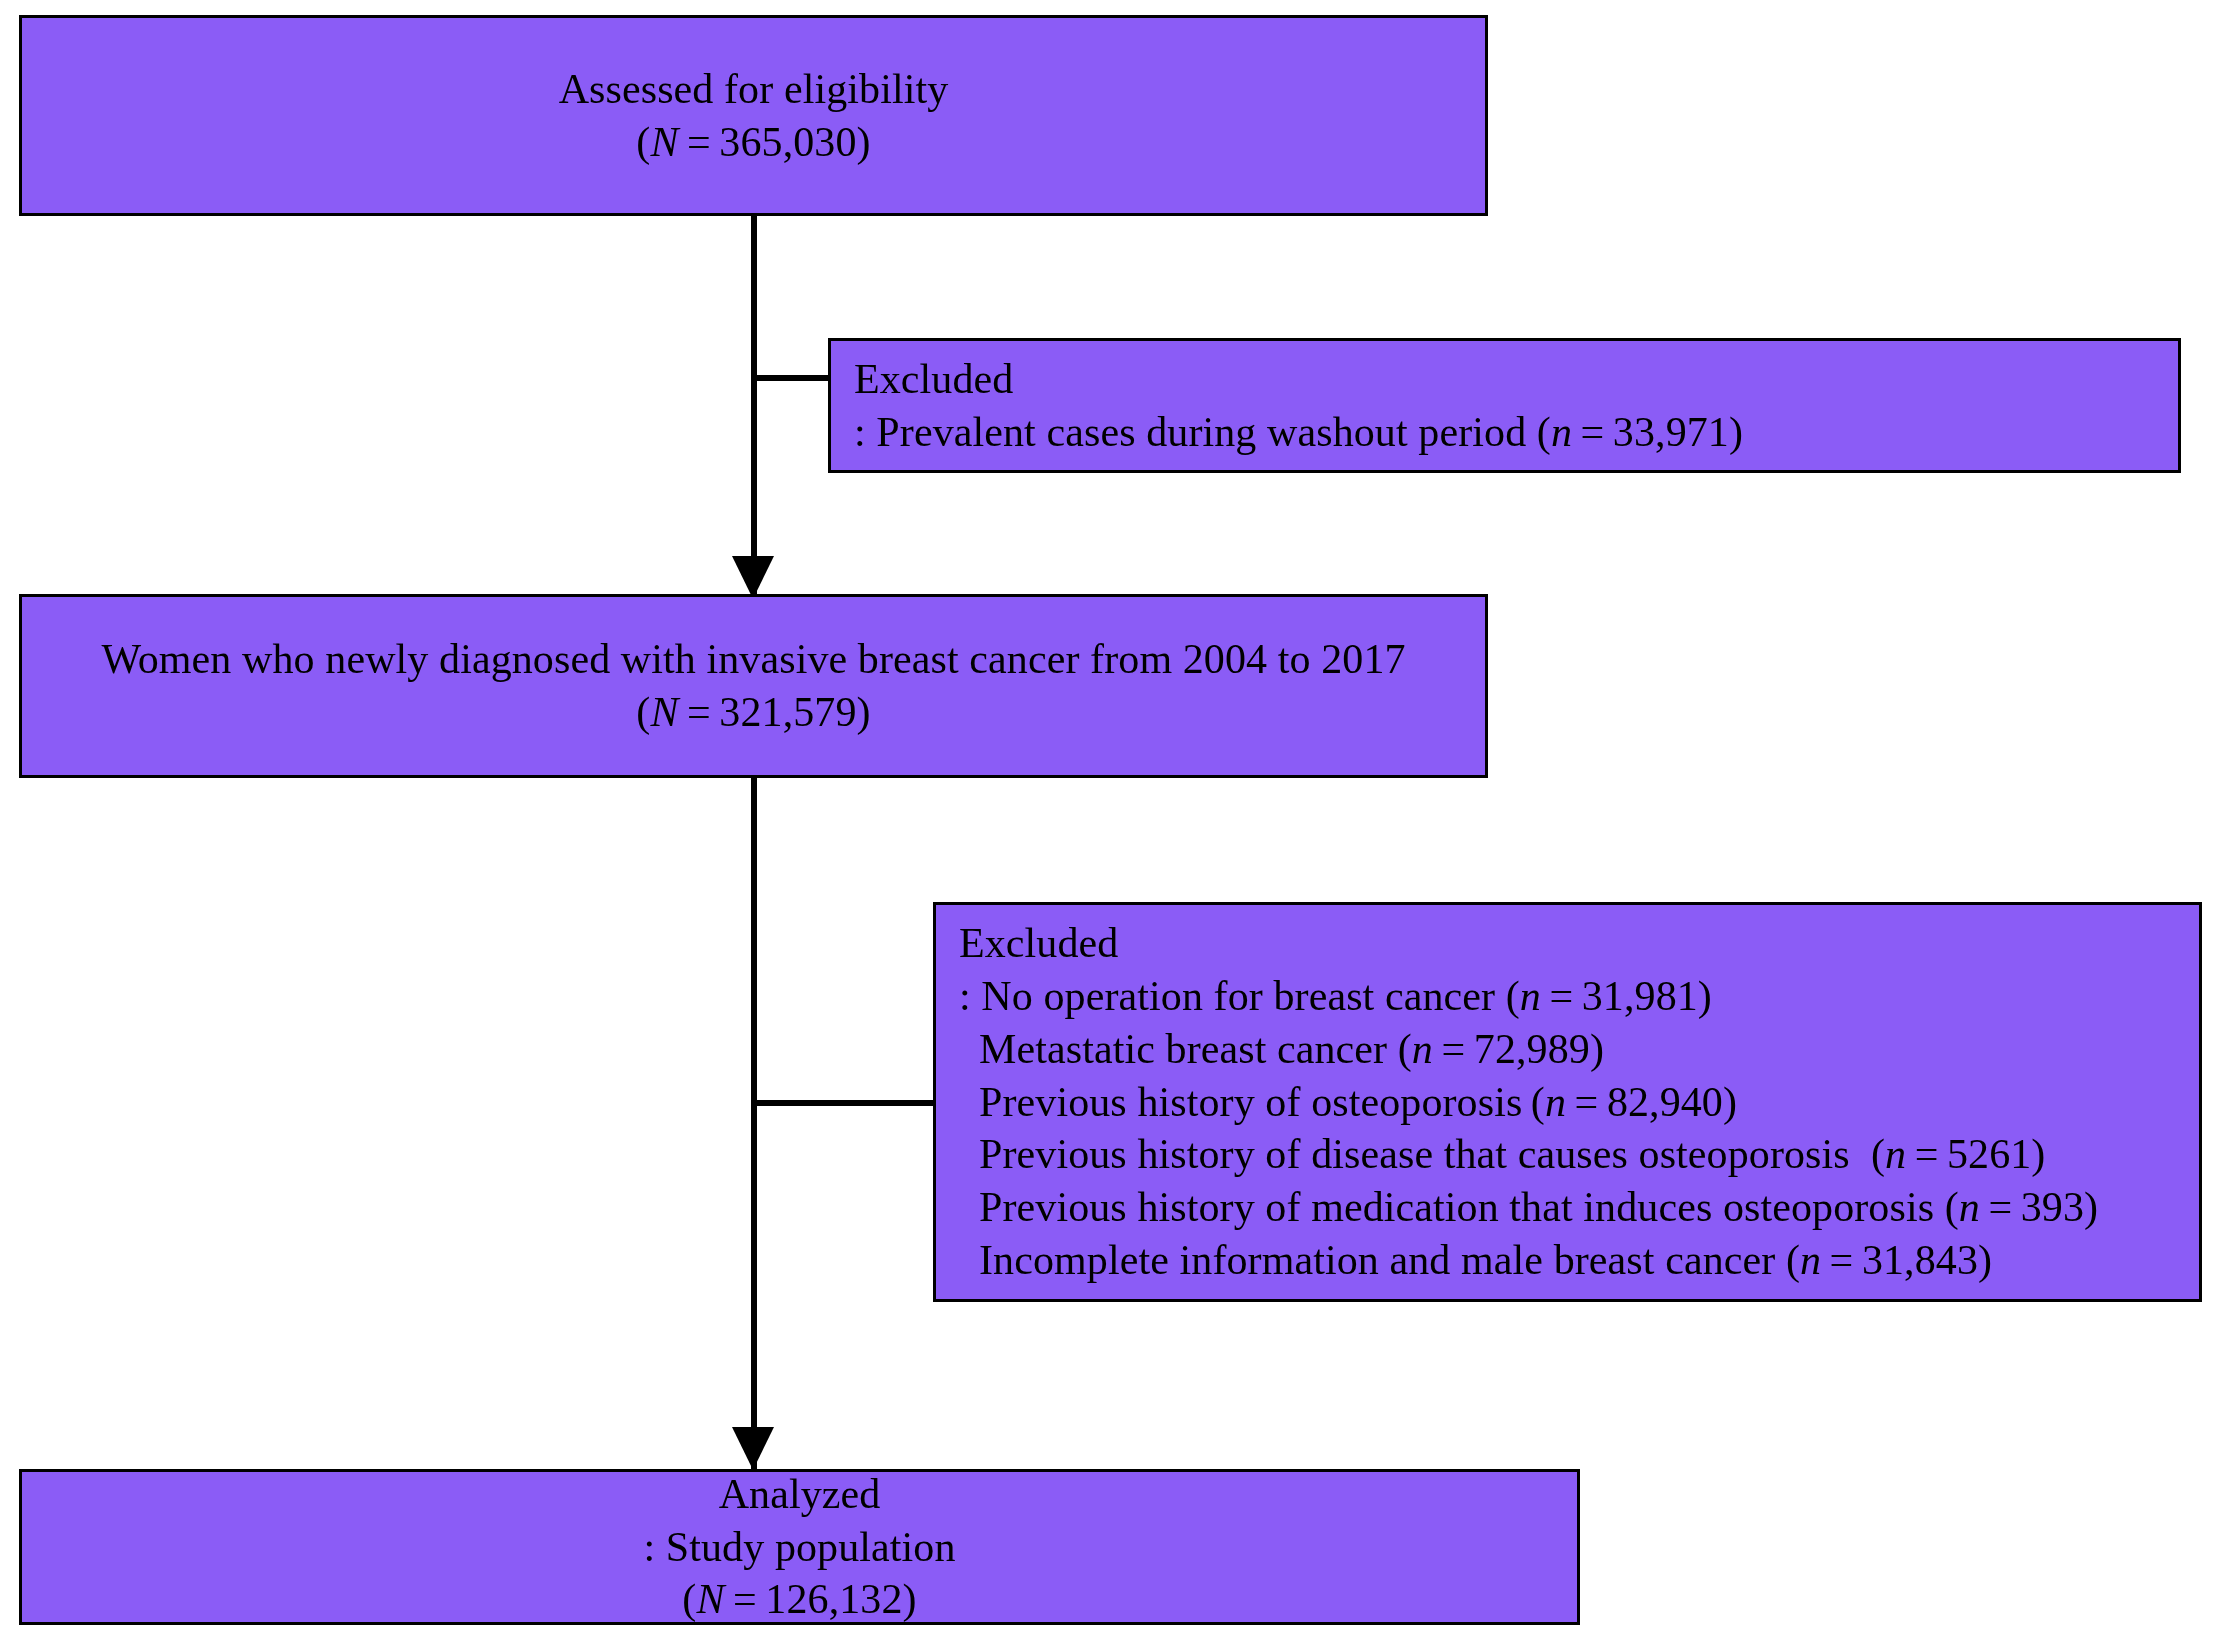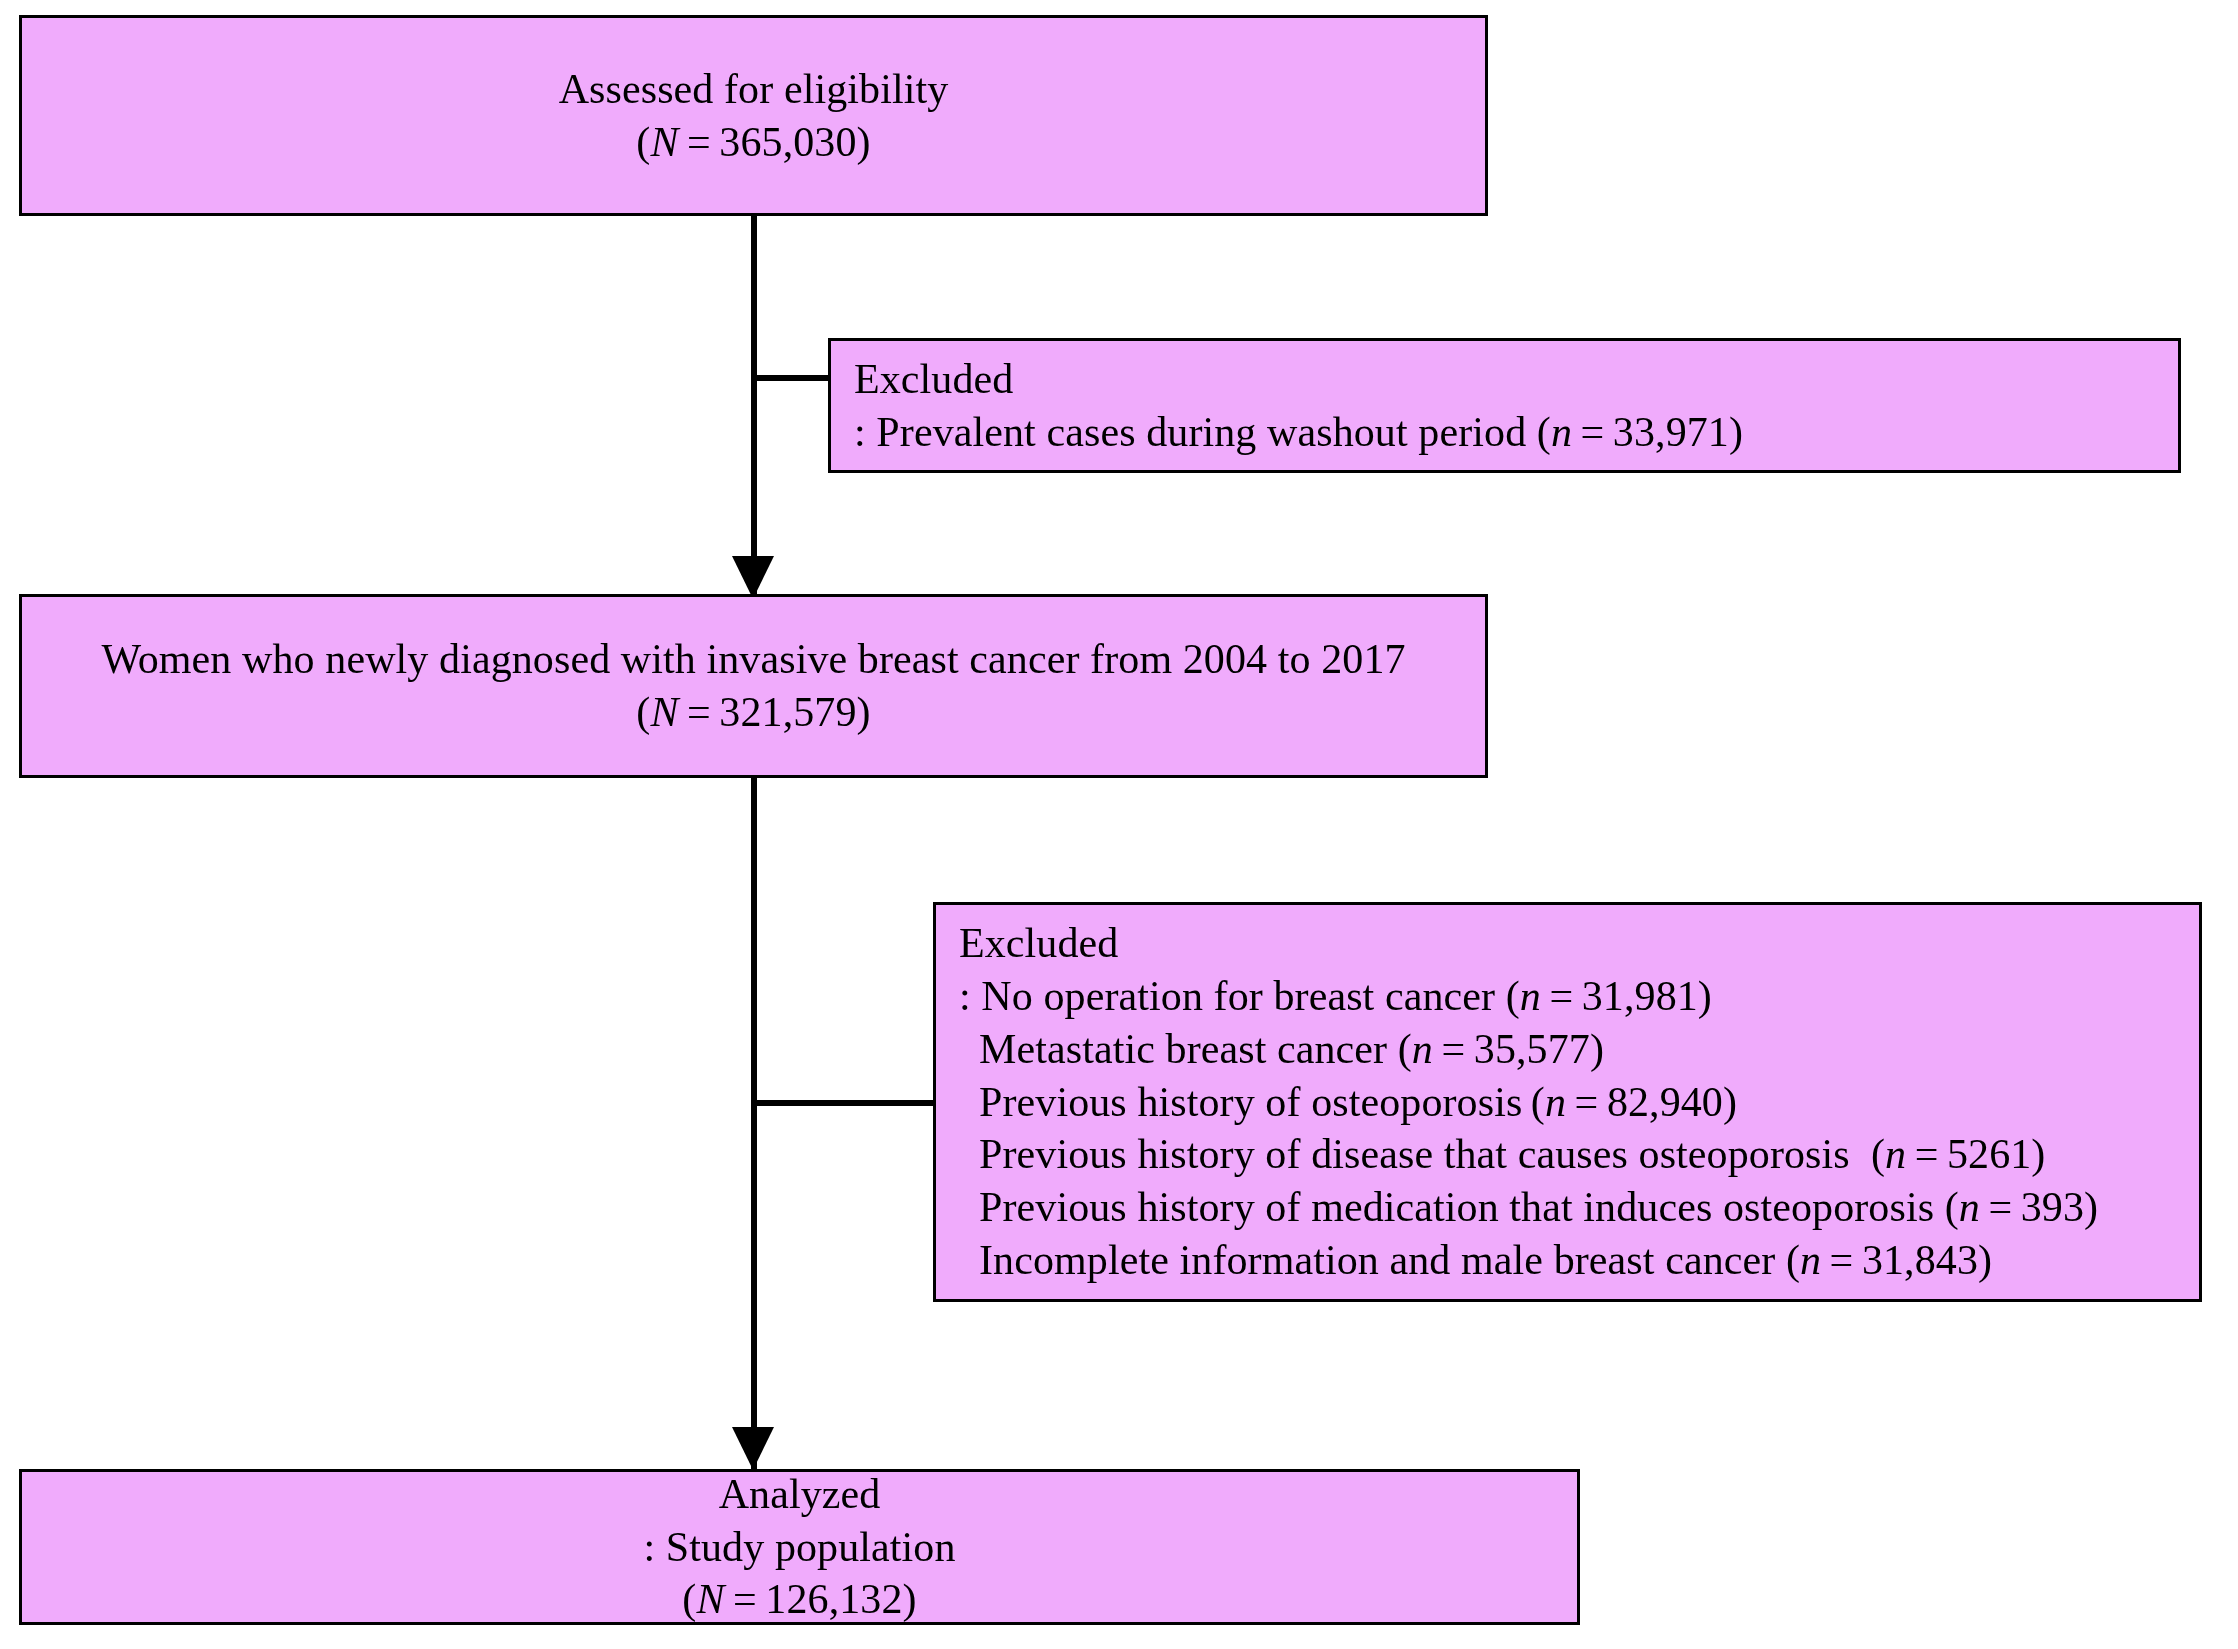--- a/index.html
+++ b/index.html
@@ -14,21 +14,21 @@
     height: 1649px;
     background: #ffffff;
     font-family: "Liberation Serif", "DejaVu Serif", serif;
     color: #000000;
     overflow: hidden;
   }
   .box {
     position: absolute;
     box-sizing: border-box;
     border: 3.4px solid #000000;
-    background: #f0abfc;
+    background: #8b5cf6;
     display: flex;
     flex-direction: column;
     justify-content: center;
   }
   .box-center {
     align-items: center;
     text-align: center;
   }
   .box-left {
     align-items: flex-start;
@@ -93,21 +93,21 @@
   </div>
 
   <div class="box box-center" style="left:19px; top:594px; width:1469px; height:184px;">
     <div class="line">Women who newly diagnosed with invasive breast cancer from 2004 to 2017</div>
     <div class="line">(<span class="ital">N</span> = <span>321,579</span>)</div>
   </div>
 
   <div class="box box-left" style="left:933px; top:902px; width:1269px; height:400px;">
     <div class="line">Excluded</div>
     <div class="line">: No operation for breast cancer (<span class="ital">n</span> = <span>31,981</span>)</div>
-    <div class="line indent">Metastatic breast cancer (<span class="ital">n</span> = <span>35,577</span>)</div>
+    <div class="line indent">Metastatic breast cancer (<span class="ital">n</span> = <span>72,989</span>)</div>
     <div class="line indent">Previous history of osteoporosis (<span class="ital">n</span> = <span>82,940</span>)</div>
     <div class="line indent">Previous history of disease that causes osteoporosis&nbsp; (<span class="ital">n</span> = <span>5261</span>)</div>
     <div class="line indent">Previous history of medication that induces osteoporosis (<span class="ital">n</span> = <span>393</span>)</div>
     <div class="line indent">Incomplete information and male breast cancer (<span class="ital">n</span> = <span>31,843</span>)</div>
   </div>
 
   <div class="box box-center" style="left:19px; top:1469px; width:1561px; height:156px;">
     <div class="line">Analyzed</div>
     <div class="line">: Study population</div>
     <div class="line">(<span class="ital">N</span> = <span>126,132</span>)</div>

